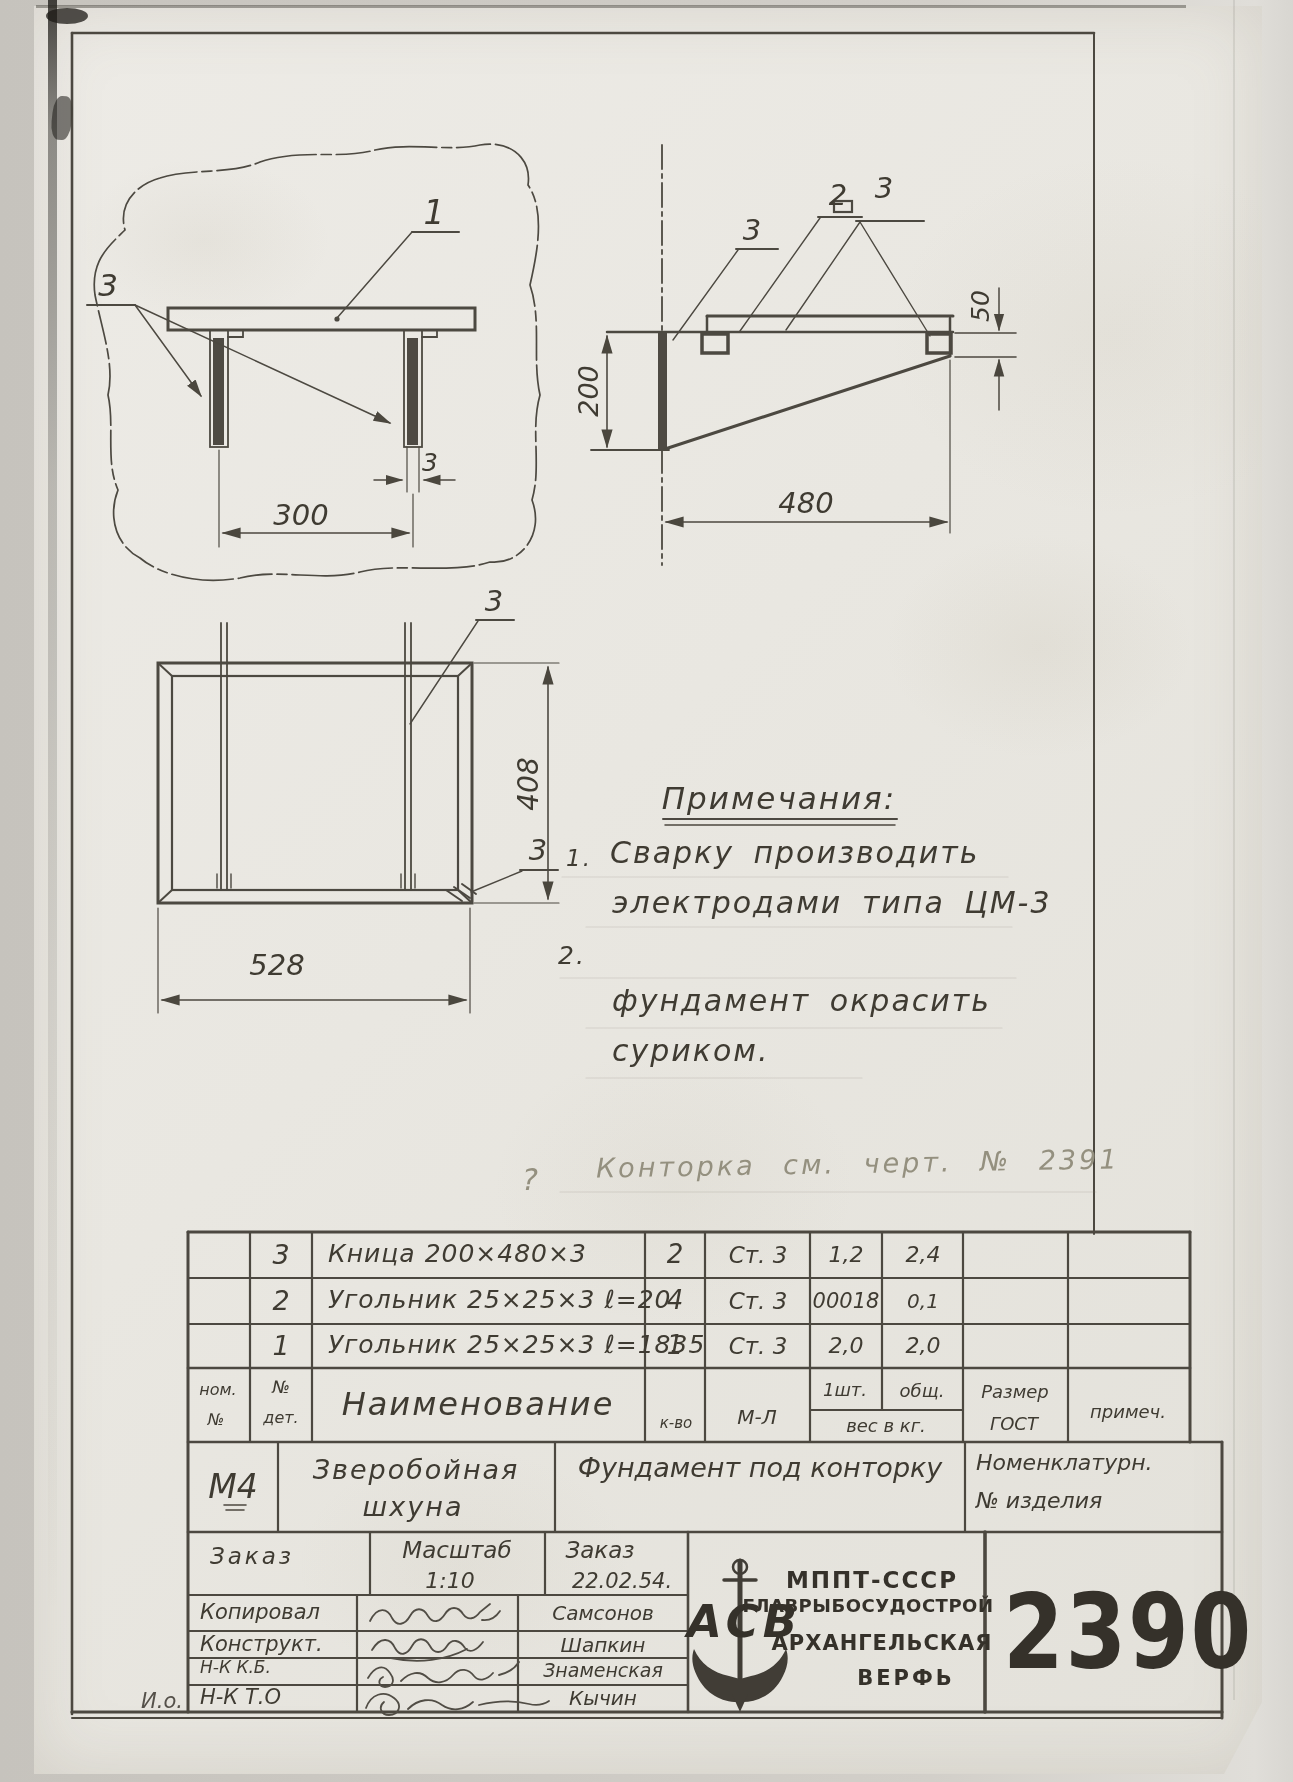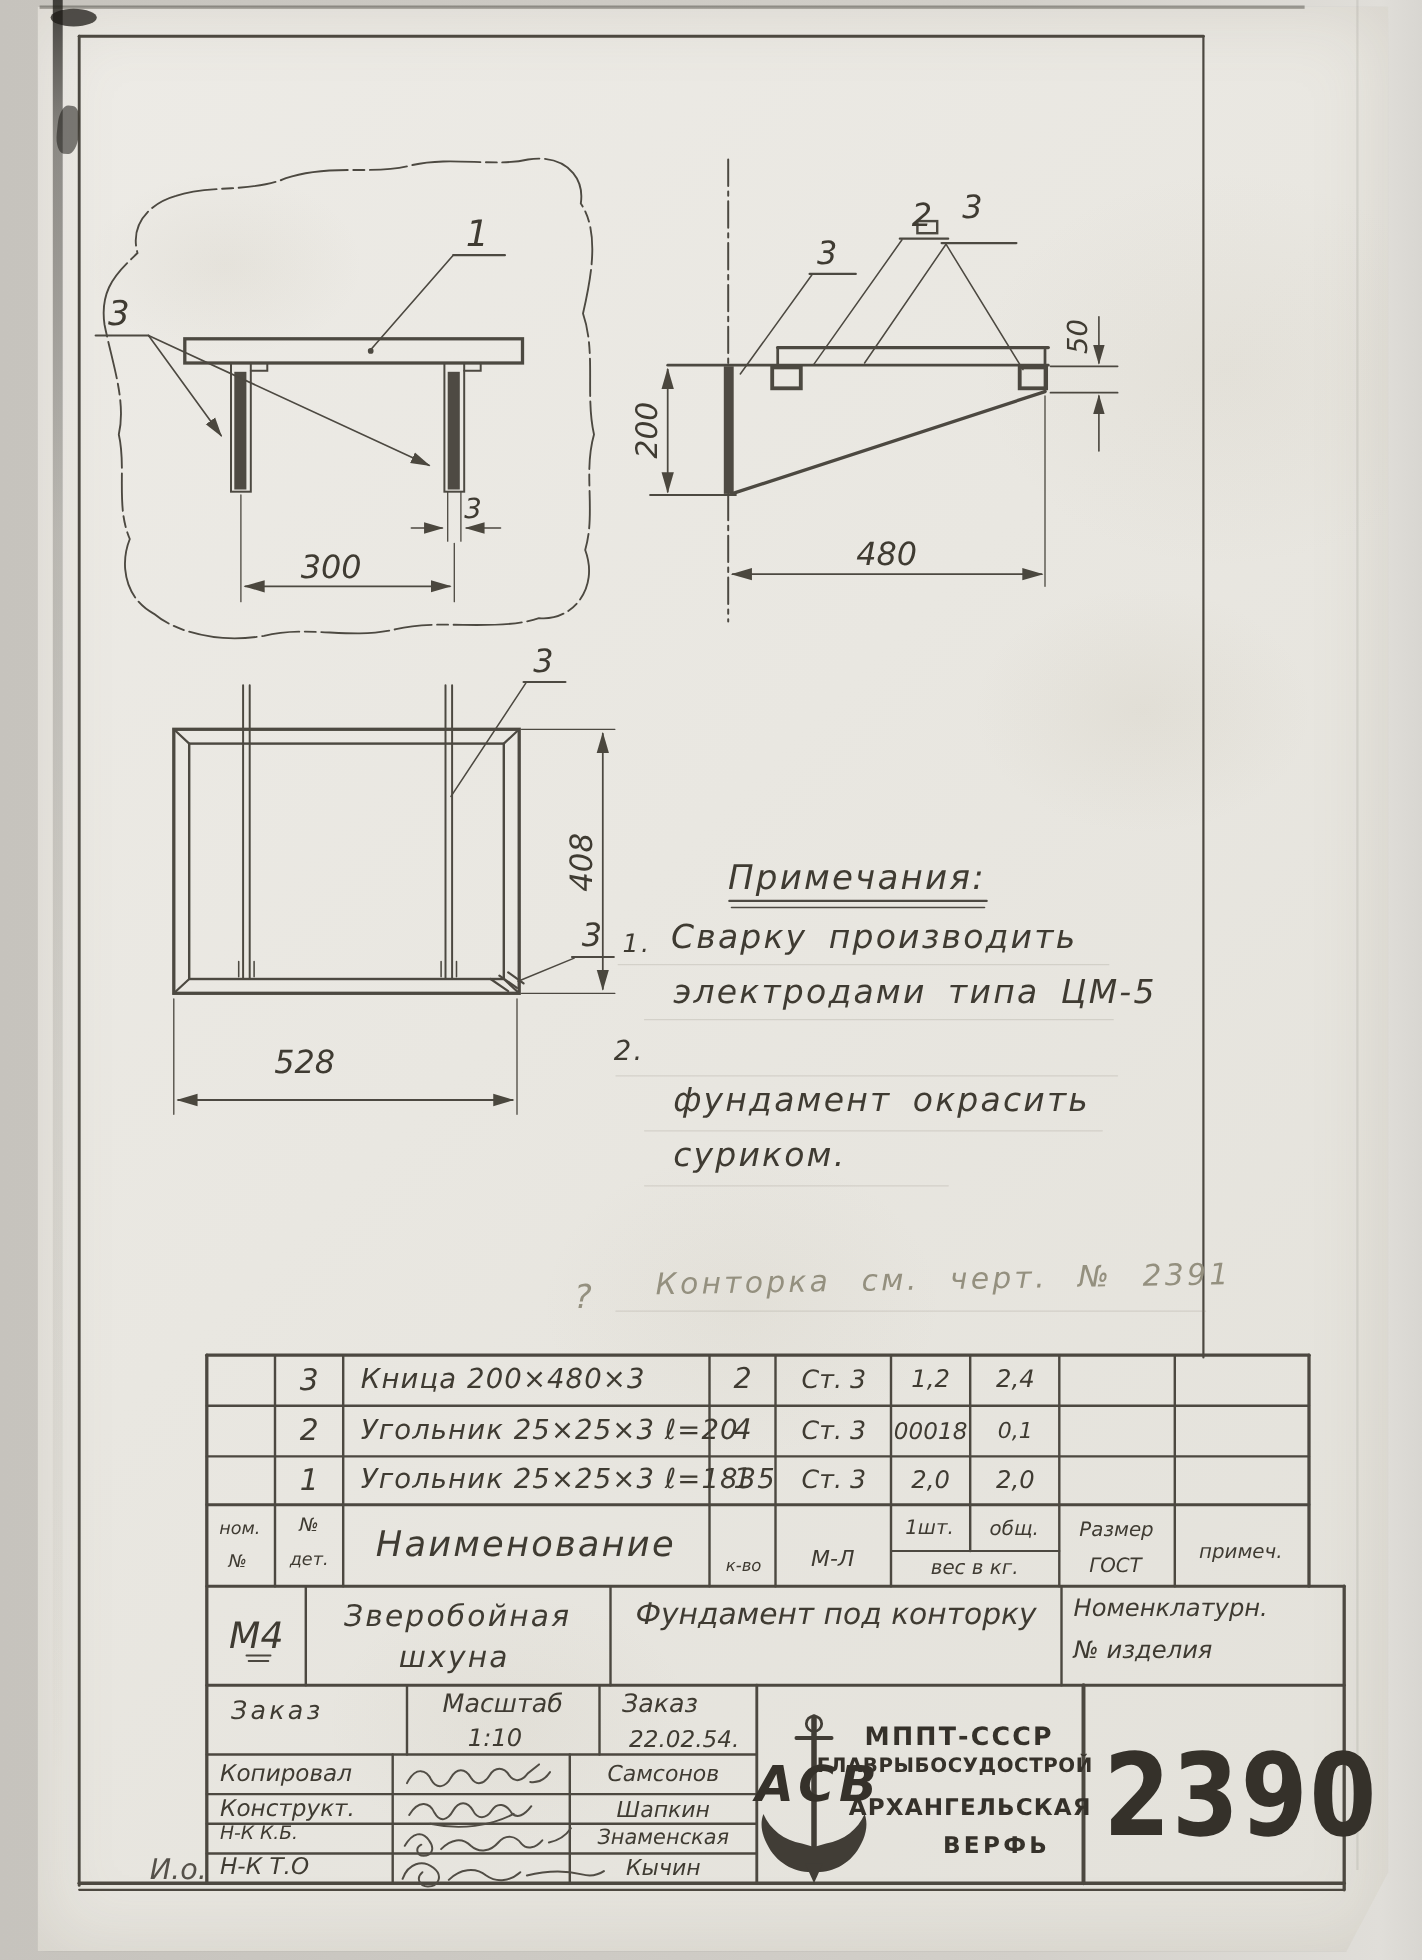--- a/index.html
+++ b/index.html
@@ -214,21 +214,21 @@
   <div class="t r" style="left:981px;top:306px;font-size:25px">50</div>
 
   <div class="t c" style="left:494px;top:602px;font-size:29px">3</div>
   <div class="t c" style="left:538px;top:851px;font-size:29px">3</div>
   <div class="t r" style="left:529px;top:784px;font-size:28px">408</div>
   <div class="t c" style="left:277px;top:966px;font-size:29px">528</div>
 
   <div class="t c note" style="left:779px;top:799px;font-size:31px">Примечания:</div>
   <div class="t note" style="left:566px;top:845px;font-size:23px">1.</div>
   <div class="t note" style="left:610px;top:836px;font-size:30px">Сварку производить</div>
-  <div class="t note" style="left:612px;top:886px;font-size:30px">электродами типа ЦМ-5</div>
+  <div class="t note" style="left:612px;top:886px;font-size:30px">электродами типа ЦМ-3</div>
   <div class="t note" style="left:558px;top:942px;font-size:25px">2.</div>
   <div class="t note" style="left:612px;top:984px;font-size:30px">фундамент окрасить</div>
   <div class="t note" style="left:612px;top:1034px;font-size:30px">суриком.</div>
   <div class="t pencil" style="left:596px;top:1148px;font-size:27px;letter-spacing:3px;word-spacing:16px;transform:rotate(-1deg)">Конторка см. черт. № 2391</div>
   <div class="t c pencil" style="left:530px;top:1180px;font-size:30px">?</div>
 
   <div class="t c" style="left:281px;top:1255px;font-size:27px">3</div>
   <div class="t" style="left:328px;top:1240px;font-size:25px;letter-spacing:1px">Кница 200×480×3</div>
   <div class="t c" style="left:675px;top:1255px;font-size:26px">2</div>
   <div class="t c" style="left:758px;top:1255px;font-size:23px">Ст. 3</div>
@@ -277,21 +277,21 @@
   <div class="t c" style="left:622px;top:1581px;font-size:21px">22.02.54.</div>
 
   <div class="t" style="left:200px;top:1600px;font-size:21px">Копировал</div>
   <div class="t" style="left:200px;top:1632px;font-size:21px">Конструкт.</div>
   <div class="t" style="left:200px;top:1658px;font-size:17px">Н-К К.Б.</div>
   <div class="t" style="left:200px;top:1685px;font-size:21px">Н-К Т.О</div>
   <div class="t c" style="left:603px;top:1613px;font-size:20px">Самсонов</div>
   <div class="t c" style="left:603px;top:1645px;font-size:20px">Шапкин</div>
   <div class="t c" style="left:603px;top:1671px;font-size:19px">Знаменская</div>
   <div class="t c" style="left:603px;top:1698px;font-size:20px">Кычин</div>
-  <div class="t c" style="left:162px;top:1701px;font-size:26px;color:#55514a">И.о.</div>
+  <div class="t c" style="left:162px;top:1701px;font-size:21px;color:#55514a">И.о.</div>
 
   <div class="t c b" style="left:744px;top:1622px;font-size:45px;letter-spacing:4px;color:#35312a">АСВ</div>
   <div class="t c b up" style="left:872px;top:1580px;font-size:23px;letter-spacing:2px;color:#35312a">МППТ-СССР</div>
   <div class="t c b up" style="left:868px;top:1606px;font-size:18px;letter-spacing:.5px;color:#35312a">ГЛАВРЫБОСУДОСТРОЙ</div>
   <div class="t c b up" style="left:882px;top:1643px;font-size:21px;letter-spacing:1px;color:#35312a">АРХАНГЕЛЬСКАЯ</div>
   <div class="t c b up" style="left:906px;top:1678px;font-size:21px;letter-spacing:3px;color:#35312a">ВЕРФЬ</div>
   <div class="t num" style="left:1128px;top:1633px;font-size:104px;transform:translate(-50%,-50%) scaleX(.84);letter-spacing:2px">2390</div>
 </div>
 
 </body></html>

